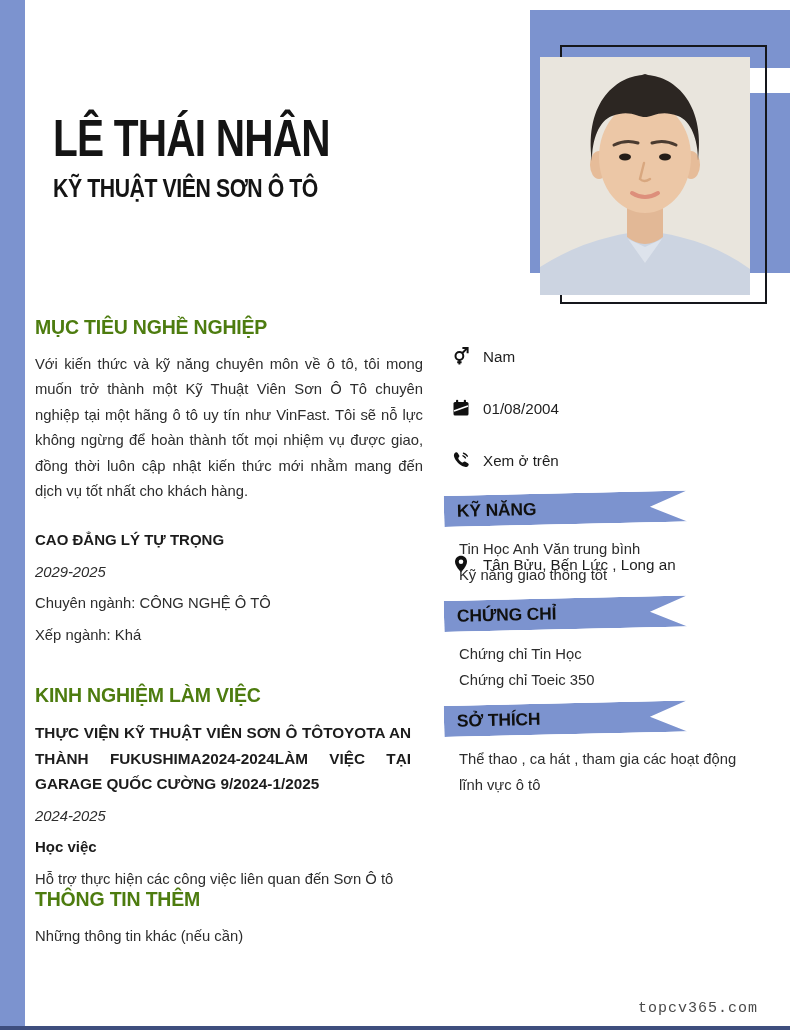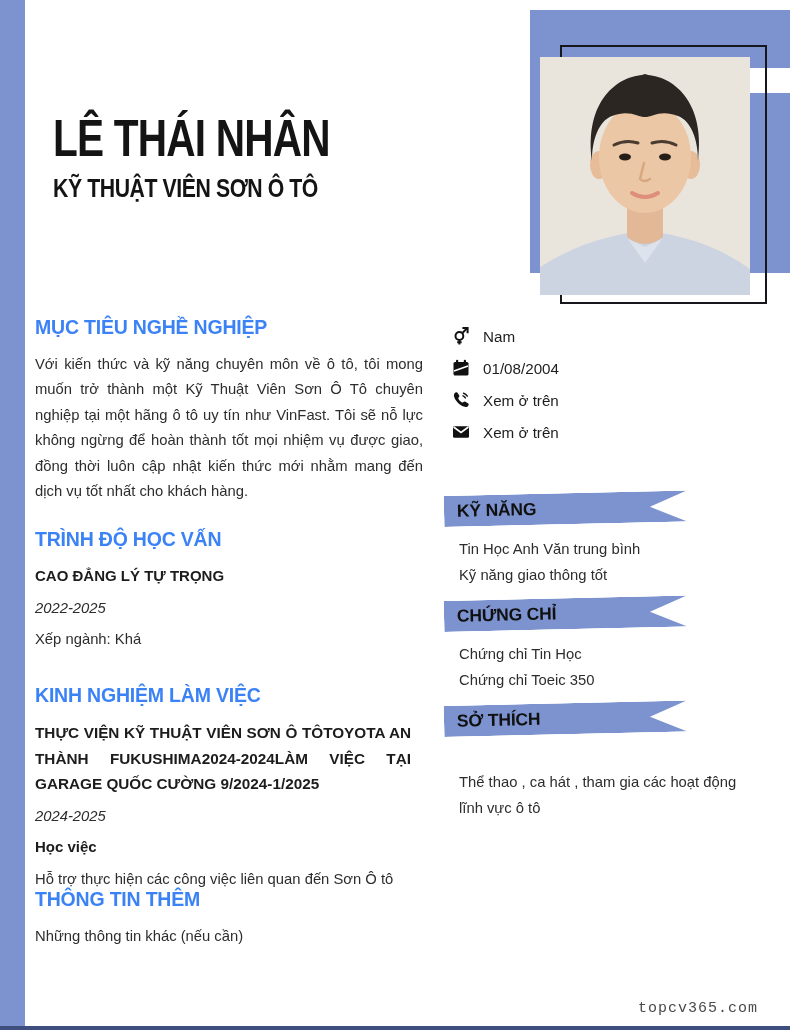--- a/index.html
+++ b/index.html
@@ -34,50 +34,50 @@
   .job-title {
     position:absolute; left:53px; top:174px;
     font-size:25px; font-weight:700; color:#141414;
     letter-spacing:-0.5px; white-space:nowrap;
     transform:scaleX(0.85); transform-origin:left top;
   }
 
   
   .section { position:absolute; left:35px; width:388px; }
   .section h2 {
-    font-size:19.5px; font-weight:700; color:#3b82f6;
+    font-size:19.5px; font-weight:700; color:#4d7c0f;
     letter-spacing:-0.2px; margin:0 0 13px 0; white-space:nowrap;
   }
   .body-text { font-size:14.8px; line-height:25.4px; color:#2d2d2d; text-align:justify; }
   .line { font-size:14.8px; line-height:24.5px; color:#2d2d2d; }
   .bold-line { font-size:15px; font-weight:700; color:#1c1c1c; line-height:24.5px; }
   .italic-line { font-style:italic; }
   .edu p, .exp p { margin:0 12px 7px 0; }
   .job-name { font-size:15.3px; font-weight:700; color:#1c1c1c; line-height:25.5px; text-align:justify; margin:0 0 6px 0; }
 
   
   .contact { position:absolute; left:452px; top:320px; width:330px; }
-  .contact-row { display:flex; align-items:center; height:32px; }
+  .contact-row { display:flex; align-items:center; height:32px;margin-top:20px; }
   .contact-row .c-icon { width:18px; height:18px; flex:0 0 18px; margin-right:13px; display:flex; align-items:center; justify-content:center; }
   .contact-row .c-text { font-size:15.2px; color:#1e1e1e; white-space:nowrap; }
 
   .ribbon {
     position:absolute; left:444px; width:243px; height:31px;
     background:var(--accent);
     clip-path:polygon(0 0, 100% 0, calc(100% - 37px) 50%, 100% 100%, 0 100%);
     transform:rotate(-1.3deg); transform-origin:left center;
   }
   .ribbon span {
     display:block; padding-left:13px; line-height:30px;
     font-size:17.5px; font-weight:700; color:#101010; letter-spacing:-0.2px;
     white-space:nowrap;
   }
   .side-list { position:absolute; left:459px; width:320px; list-style:none; }
   .side-list li { font-size:14.8px; line-height:26px; color:#2d2d2d; }
-  .hobby-text { position:absolute; left:459px; width:302px; font-size:14.8px; line-height:26px; color:#2d2d2d;margin-top:23px; }
+  .hobby-text { position:absolute; left:459px; width:302px; font-size:14.8px; line-height:26px; color:#2d2d2d; }
 
   .watermark {
     position:absolute; left:638px; top:1000px;
     font-family:"Liberation Mono", monospace;
     font-size:15px; color:#4a4a4a; letter-spacing:1px; white-space:nowrap;
   }
   svg { display:block; }
 </style>
 </head>
 <body>
@@ -121,23 +121,23 @@
 
 <div class="name">LÊ THÁI NHÂN</div>
 <div class="job-title">KỸ THUẬT VIÊN SƠN Ô TÔ</div>
 
 <div class="section" style="top:316px">
   <h2>MỤC TIÊU NGHỀ NGHIỆP</h2>
   <div class="body-text">Với kiến thức và kỹ năng chuyên môn về ô tô, tôi mong muốn trở thành một Kỹ Thuật Viên Sơn Ô Tô chuyên nghiệp tại một hãng ô tô uy tín như VinFast. Tôi sẽ nỗ lực không ngừng để hoàn thành tốt mọi nhiệm vụ được giao, đồng thời luôn cập nhật kiến thức mới nhằm mang đến dịch vụ tốt nhất cho khách hàng.</div>
 </div>
 
 <div class="section edu" style="top:528px">
-  <h2>TRÌNH ĐỘ HỌC VẤN</h2>
   <p class="bold-line">CAO ĐẲNG LÝ TỰ TRỌNG</p>
-  <p class="line italic-line">2022-2025</p>
+  <p class="line italic-line">2029-2025</p>
+  <p class="line">Chuyên ngành: CÔNG NGHỆ Ô TÔ</p>
   <p class="line">Xếp ngành: Khá</p>
 </div>
 
 <div class="section exp" style="top:684px">
   <h2>KINH NGHIỆM LÀM VIỆC</h2>
   <p class="job-name">THỰC VIỆN KỸ THUẬT VIÊN SƠN Ô TÔTOYOTA AN THÀNH FUKUSHIMA2024-2024LÀM VIỆC TẠI GARAGE QUỐC CƯỜNG 9/2024-1/2025</p>
   <p class="line italic-line">2024-2025</p>
   <p class="bold-line">Học việc</p>
   <p class="line">Hỗ trợ thực hiện các công việc liên quan đến Sơn Ô tô</p>
 </div>
@@ -181,20 +181,29 @@
   </div>
   <div class="contact-row">
     <span class="c-icon">
       <svg width="18" height="18" viewBox="0 0 18 18">
         <rect x="1" y="3.2" width="16" height="11.6" rx="1.4" fill="#111"></rect>
         <path d="M1.6 4 L9 9.4 L16.4 4" stroke="#fff" stroke-width="1.6" fill="none"></path>
       </svg>
     </span>
     <span class="c-text">Xem ở trên</span>
   </div>
+  <div class="contact-row">
+    <span class="c-icon">
+      <svg width="18" height="18" viewBox="0 0 18 18">
+        <path d="M9 0.8 C5.6 0.8 3 3.4 3 6.8 C3 11 9 17.4 9 17.4 C9 17.4 15 11 15 6.8 C15 3.4 12.4 0.8 9 0.8 Z" fill="#111"></path>
+        <circle cx="9" cy="6.8" r="2.3" fill="#fff"></circle>
+      </svg>
+    </span>
+    <span class="c-text">Tân Bửu, Bến Lức , Long an</span>
+  </div>
 </div>
 
 <div class="ribbon" style="top:496px">
   <span>KỸ NĂNG</span>
 </div>
 <ul class="side-list" style="top:536px">
   <li>Tin Học Anh Văn trung bình</li>
   <li>Kỹ năng giao thông tốt</li>
 </ul>
 

